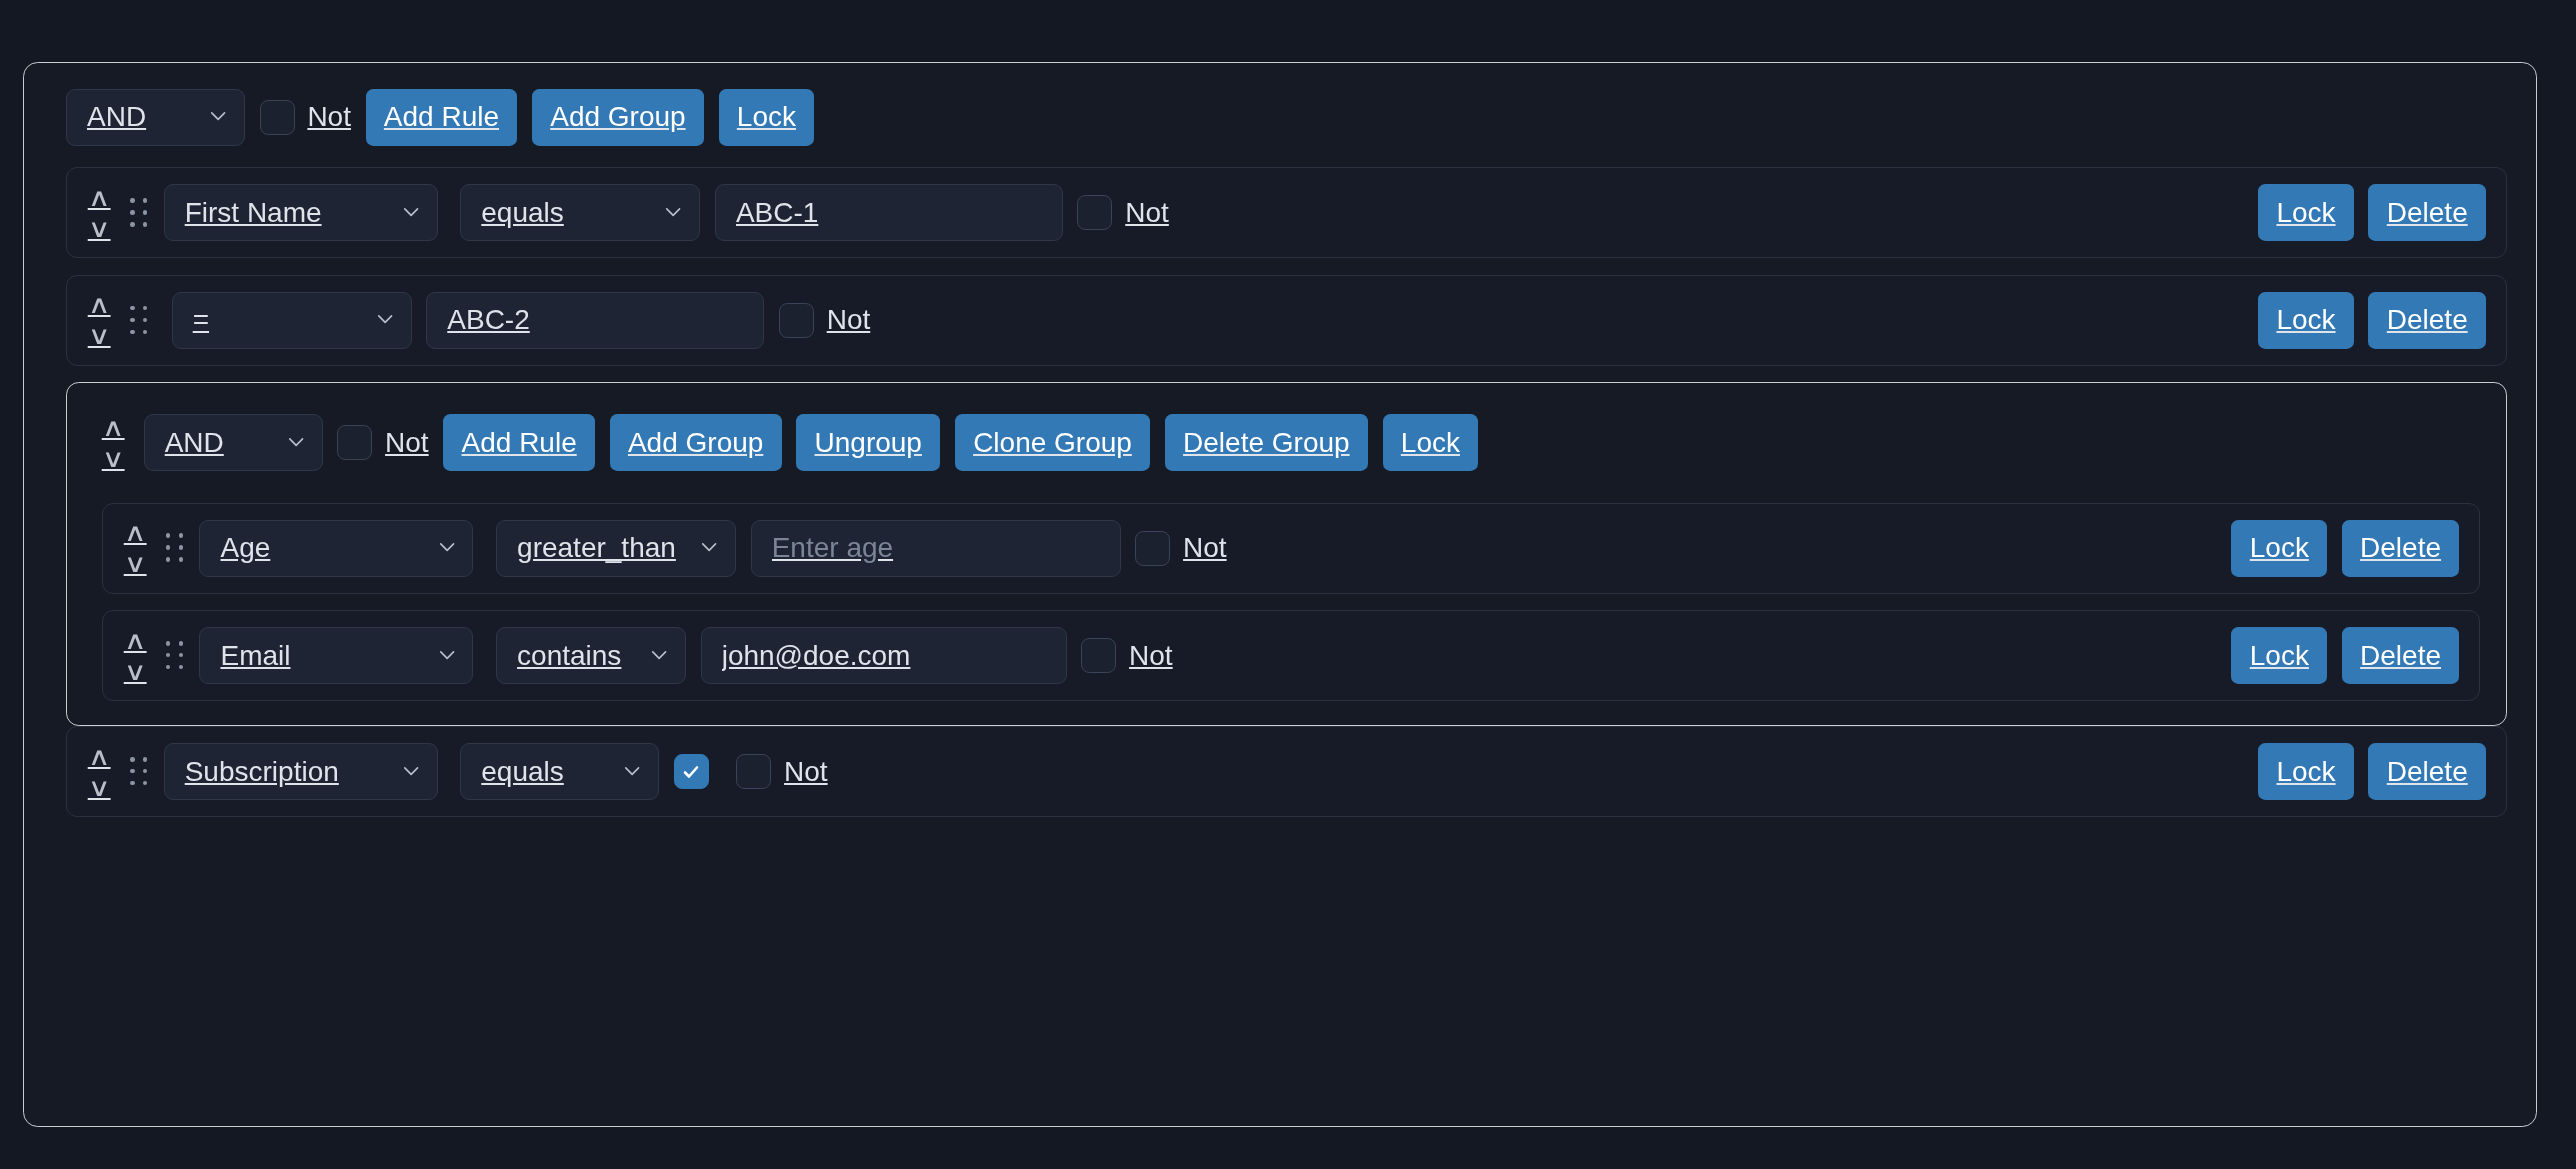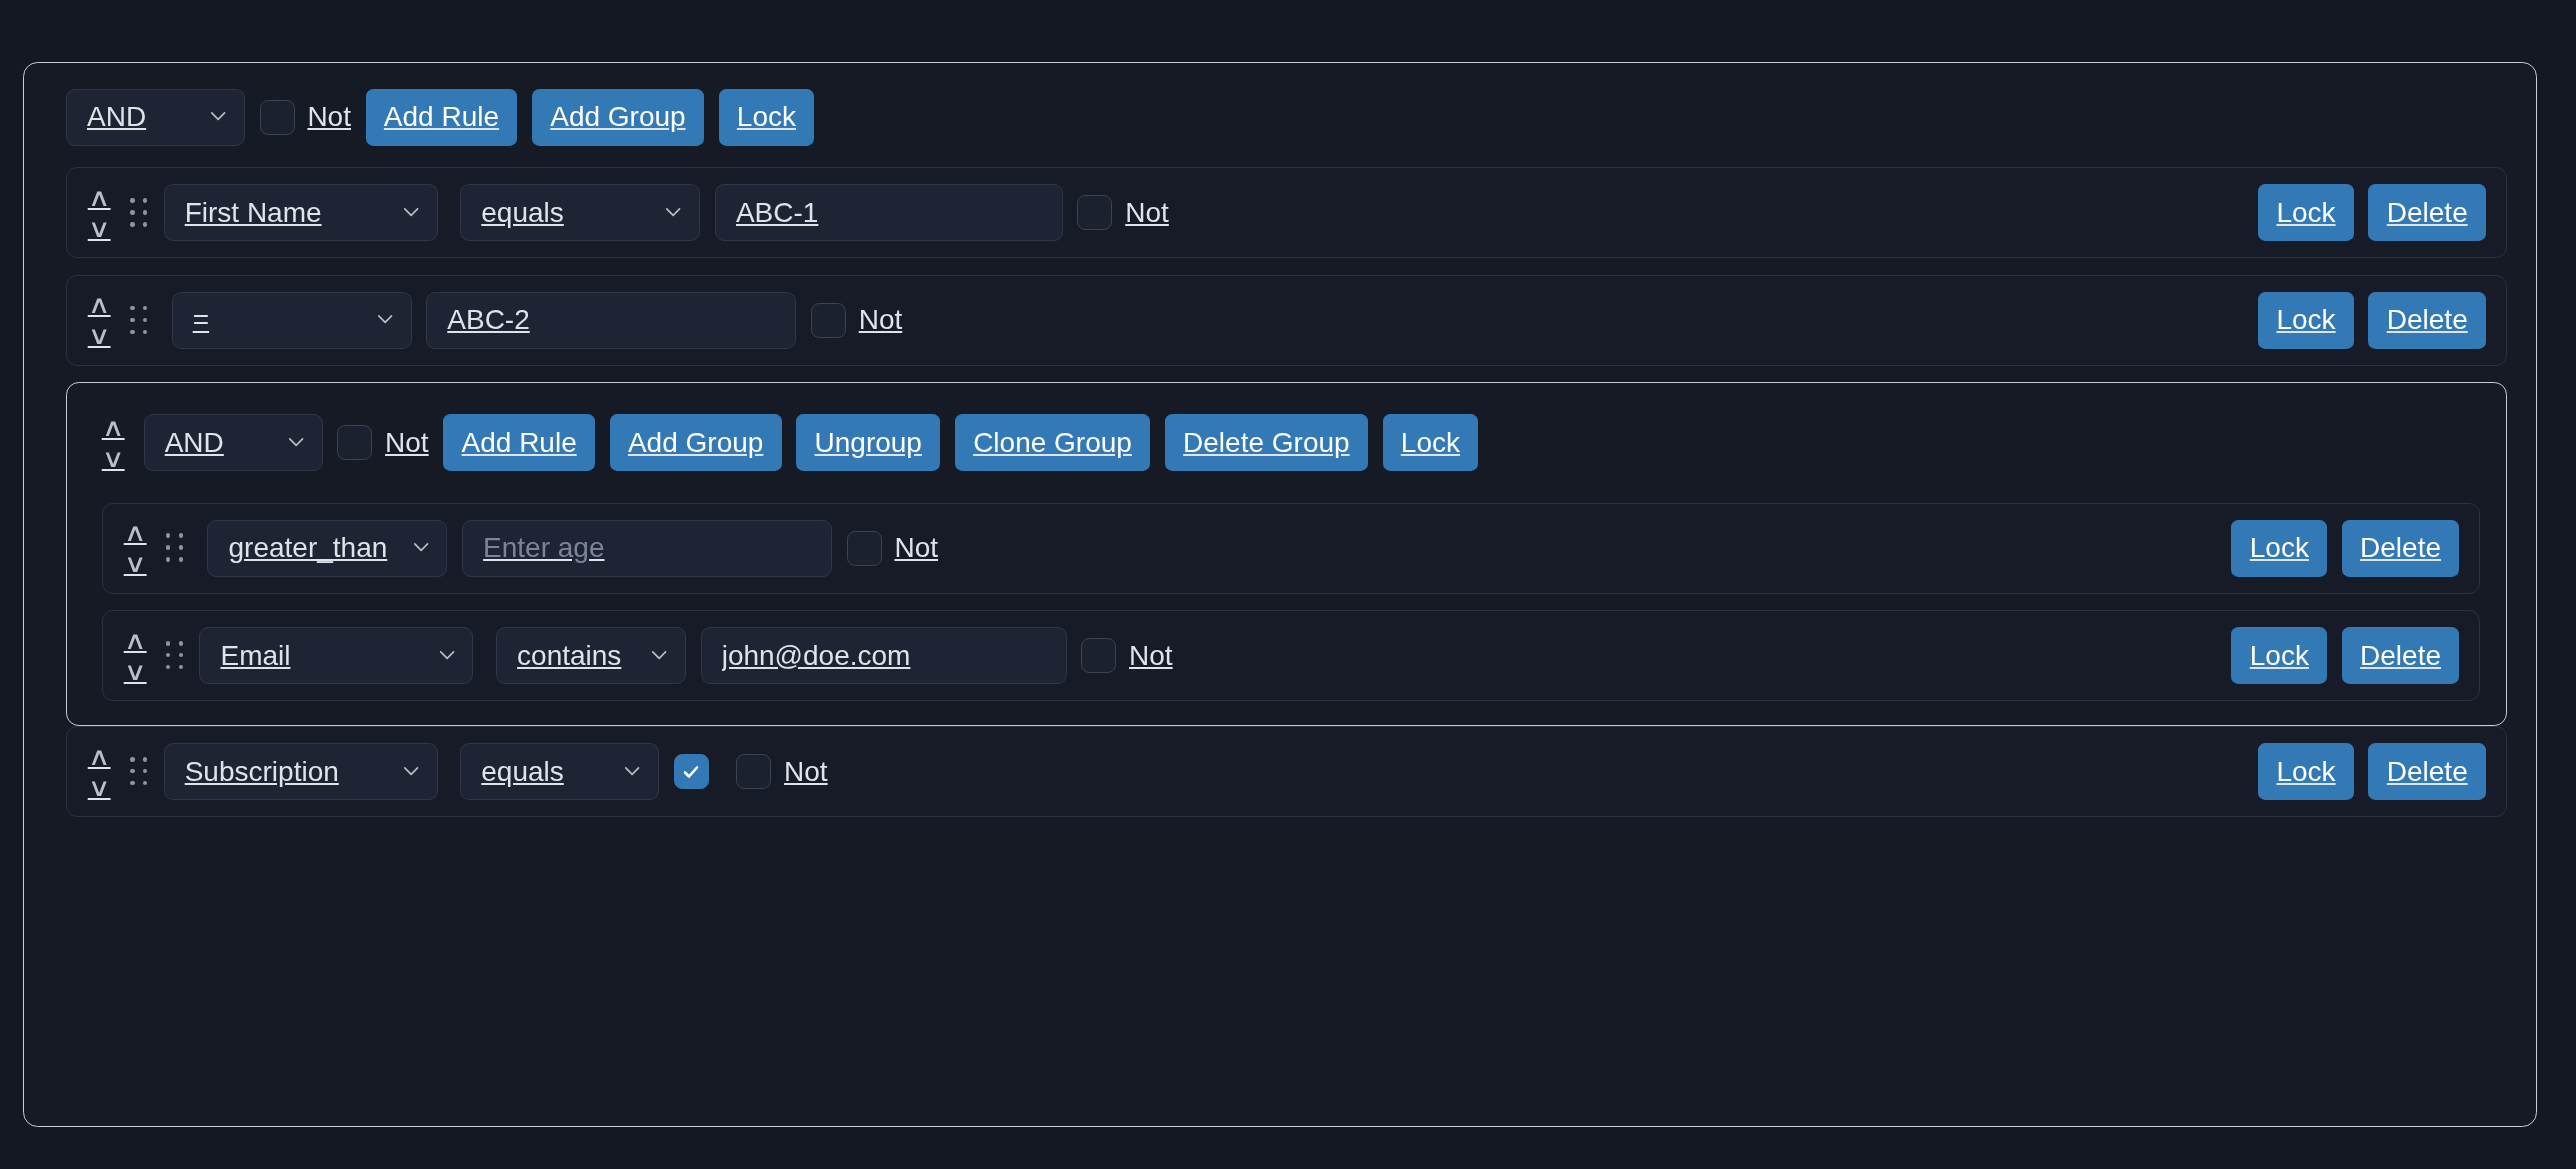--- a/index.html
+++ b/index.html
@@ -276,21 +276,21 @@
           <i></i>
         </div>
       <div class="sel sel-op">
         <span>=</span>
         <span class="chev">
           <svg viewBox="0 0 20 20" width="18.3" height="18.3">
               <path d="M3 6.5 L10 13.5 L17 6.5" fill="none" stroke="#b9bfca" stroke-width="1.8" stroke-linecap="round" stroke-linejoin="round"></path>
             </svg>
         </span>
       </div>
-      <input class="txt" style="width: 370px;" value="ABC-2" placeholder="">
+      <input class="txt" style="width: 338px;" value="ABC-2" placeholder="">
       <div class="chk-wrap">
         <span class="chk">
           
         </span>
         <span class="chk-label">Not</span>
       </div>
       <div class="rule-actions">
         <button class="btn">Lock</button>
         <button class="btn">Delete</button>
       </div>
@@ -333,20 +333,28 @@
             <span class="mv mv-dn">∨</span>
           </div>
           <div class="drag">
               <i></i>
               <i></i>
               <i></i>
               <i></i>
               <i></i>
               <i></i>
             </div>
+          <div class="sel sel-field">
+            <span>Age</span>
+            <span class="chev">
+              <svg viewBox="0 0 20 20" width="18.3" height="18.3">
+                  <path d="M3 6.5 L10 13.5 L17 6.5" fill="none" stroke="#b9bfca" stroke-width="1.8" stroke-linecap="round" stroke-linejoin="round"></path>
+                </svg>
+            </span>
+          </div>
           <div class="sel sel-op">
             <span>greater_than</span>
             <span class="chev">
               <svg viewBox="0 0 20 20" width="18.3" height="18.3">
                   <path d="M3 6.5 L10 13.5 L17 6.5" fill="none" stroke="#b9bfca" stroke-width="1.8" stroke-linecap="round" stroke-linejoin="round"></path>
                 </svg>
             </span>
           </div>
           <input class="txt" style="width: 370px;" placeholder="Enter age" value="">
           <div class="chk-wrap">

